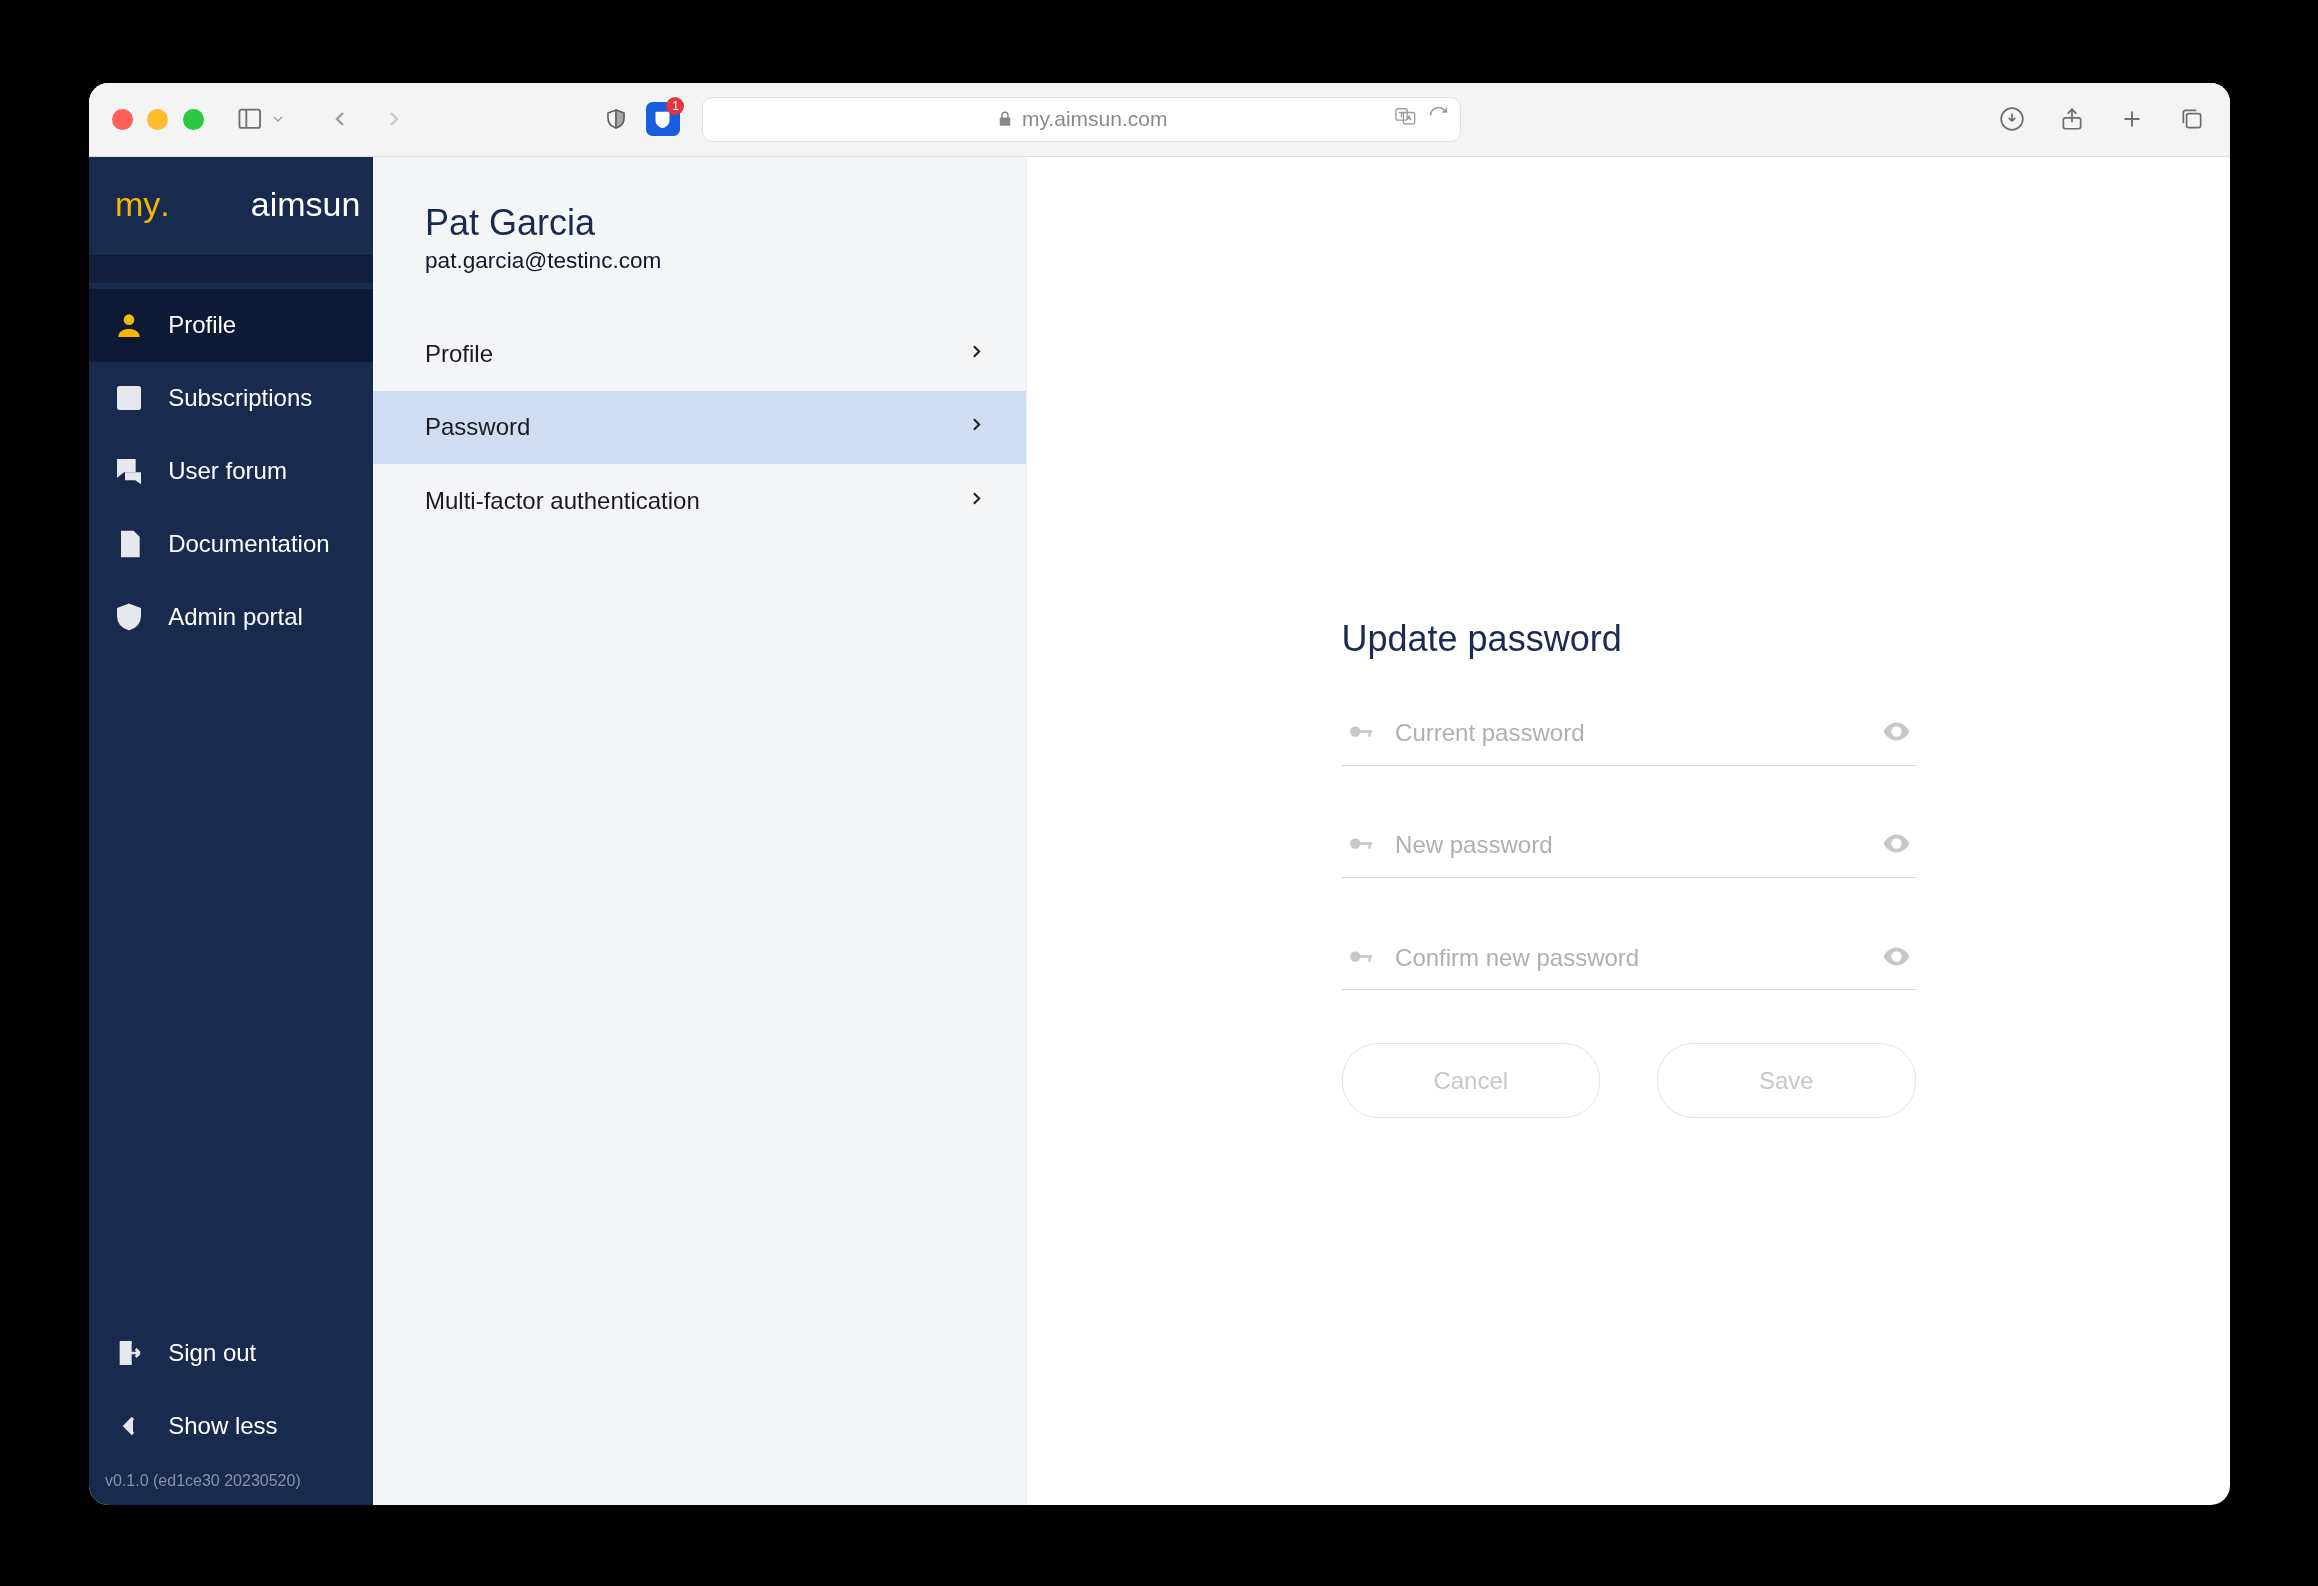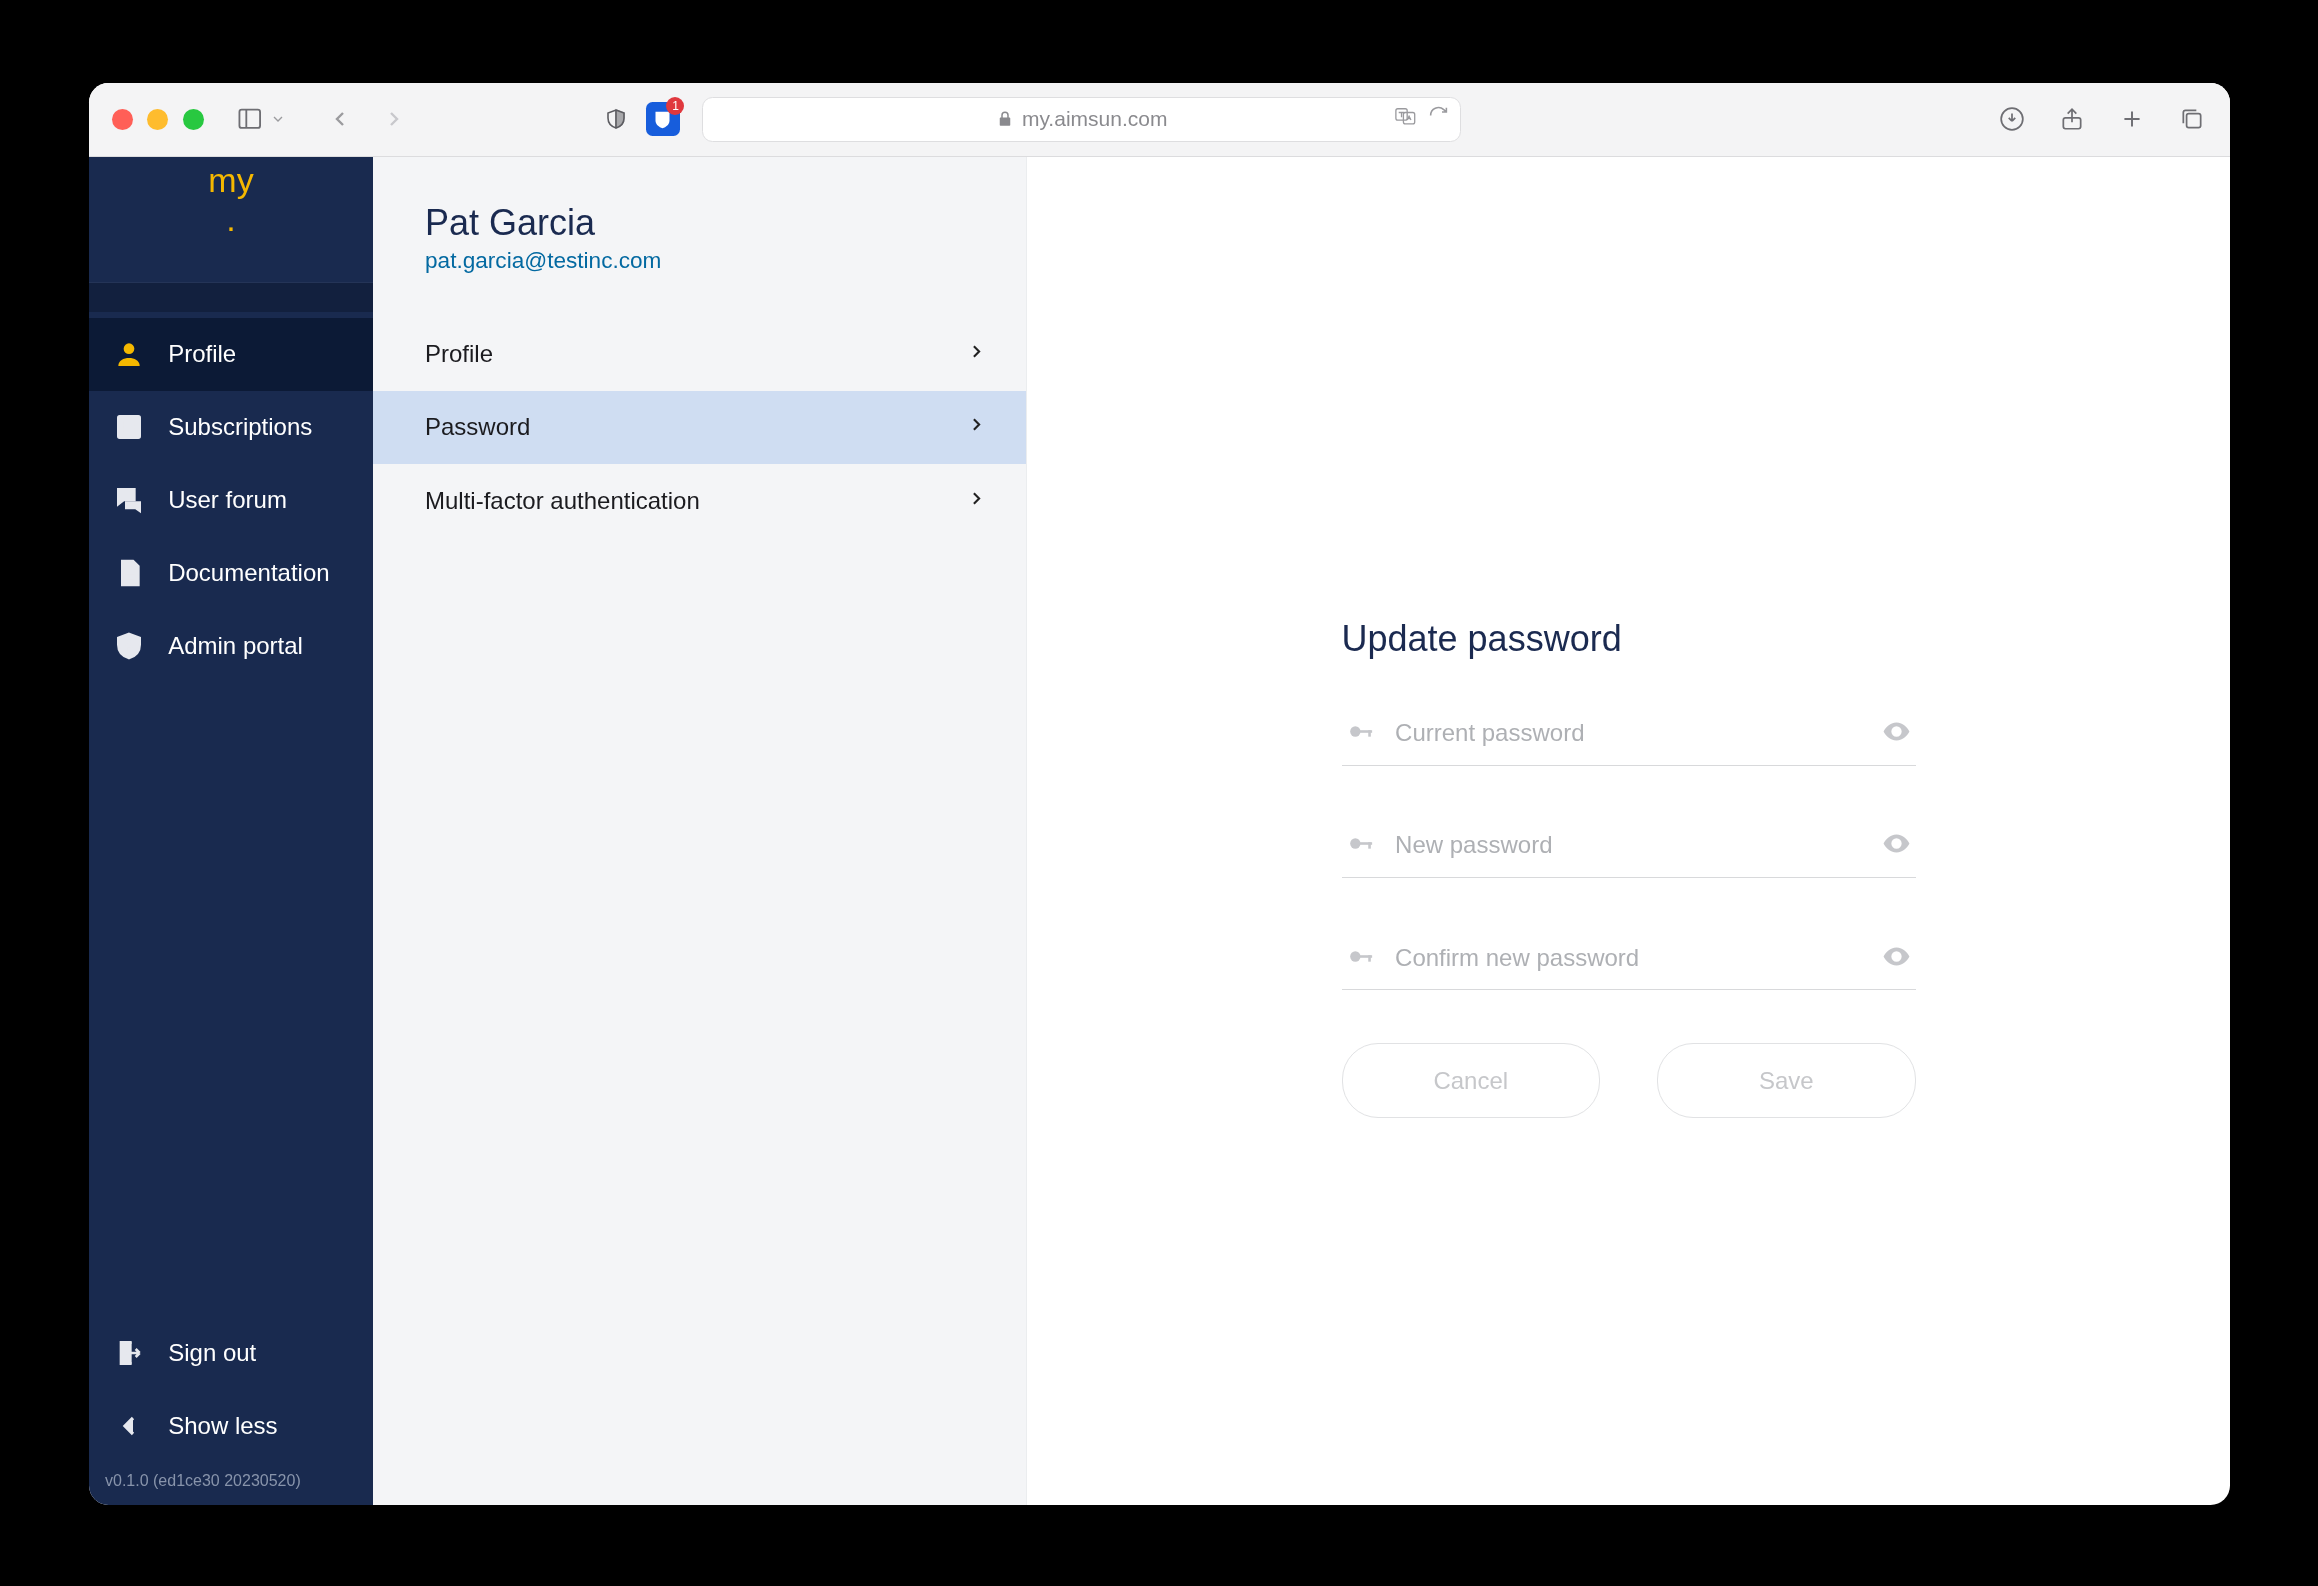--- a/index.html
+++ b/index.html
@@ -58,24 +58,23 @@
     }
     .url-right { position:absolute; right:11.3px; display:flex; gap:11.3px; color:#9b9b9e;}
     .right-controls { margin-left: auto; display:flex; gap:29px; color:#6e6e73;}
     .right-controls .tb-btn svg { width:26px; height:26px; }
     .content { flex:1; display:flex; }
     .sidebar {
       width: 284px; background: #192a4f; color:#fff;
       display:flex; flex-direction:column;
     }
     .brand {
-      height: 126px; display:flex; align-items:center; padding: 4px 26px;
+      height: 97px; display:flex; align-items:center; padding: 16px 26px;
       font-size: 34px; font-weight: 400;
       border-bottom: 0.8px solid rgba(255,255,255,0.05);
-      flex-direction: column;
     }
     .brand .pre { color:#f5b800; font-weight:300; }
     .brand .dot { color:#f5b800; }
     .brand .main { color:#fff; font-weight:400; }
     .sep-band { height: 29px; background:#12203e;}
     .nav { padding-top: 6.5px; }
     .nav-item {
       display:flex; align-items:center; gap:22.6px;
       padding: 19.4px 22.6px; font-size:24px; color:#fff;
       cursor:pointer;
@@ -87,21 +86,21 @@
     .nav-item:not(.active) .icon { color:#e6e8ee; }
     .nav-bottom { margin-top:auto; padding-bottom:4.8px;}
     .version { font-size:16px; color:#8894ab; padding: 9.7px 16px; }
     .secondary {
       width: 654px; background:#f4f5f7;
       border-right: 0.8px solid #ebedef;
       display:flex; flex-direction:column;
     }
     .user-block { padding: 45px 52px 24px; }
     .user-name { font-size:36px; color:#1a2a50; font-weight:400; margin-bottom:4.8px;}
-    .user-email { font-size:22.6px; color:#0369a1; }
+    .user-email { font-size:22.6px; color:#0f172a; }
     .tabs { padding-top: 19.4px; }
     .tab {
       display:flex; align-items:center; justify-content:space-between;
       padding: 22.6px 39px 22.6px 52px; font-size:24px; color:#1b1b1f; cursor:pointer;
     }
     .tab.active { background: #cfddf2; }
     .tab .chev { color:#222; }
     .main {
       flex:1; padding: 89px 81px; display:flex; justify-content:center;
     }

